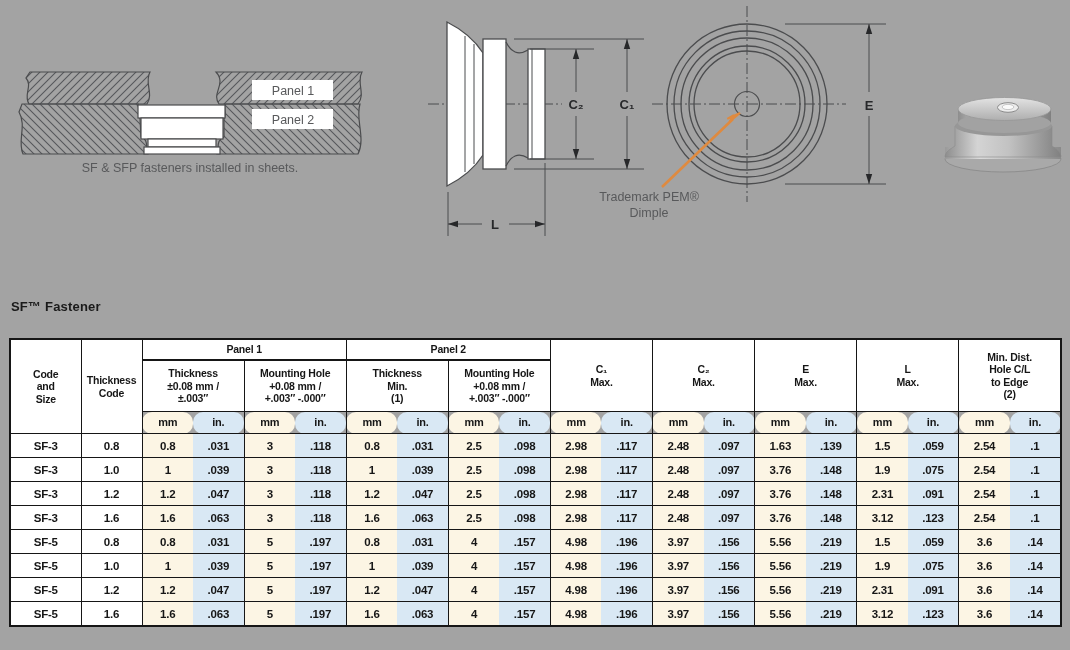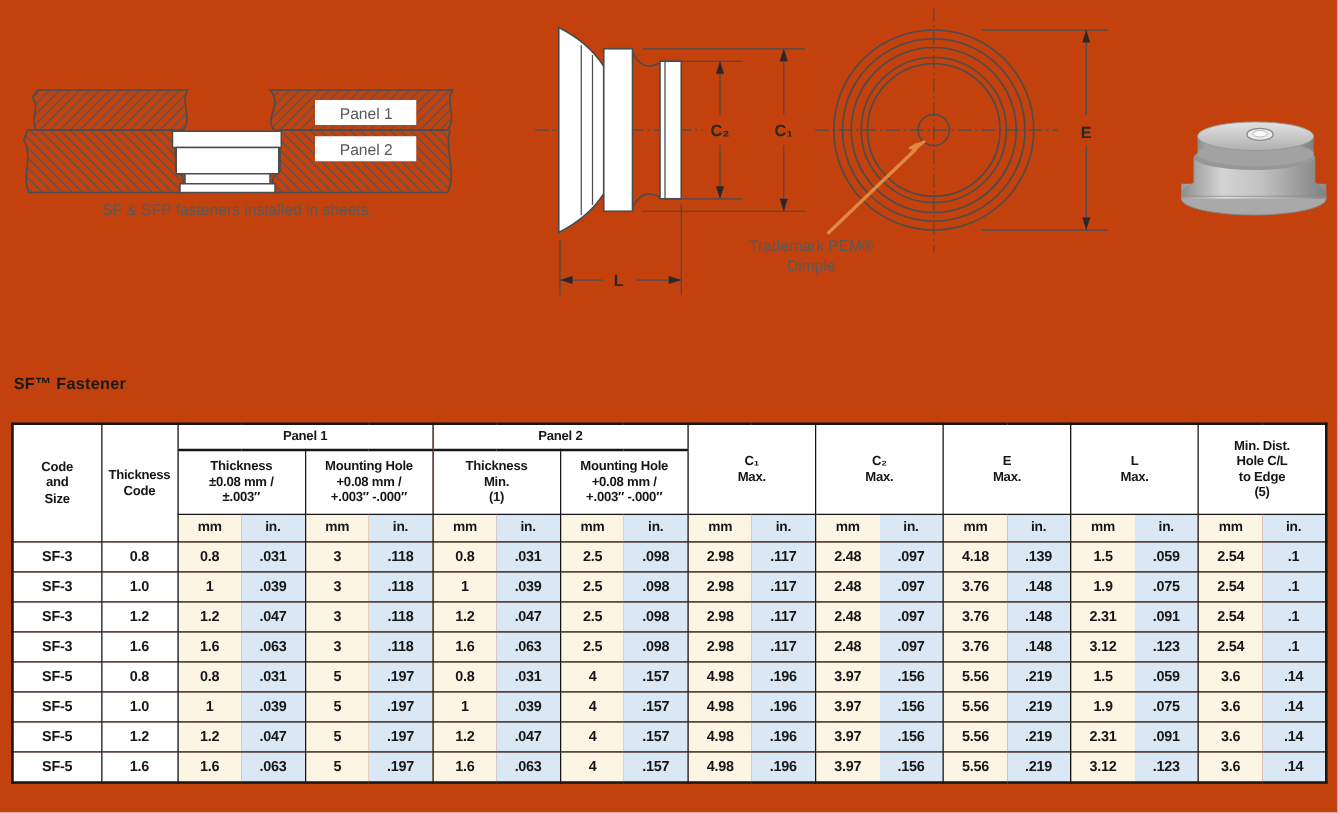--- a/index.html
+++ b/index.html
@@ -1,17 +1,17 @@
 <!DOCTYPE html>
 <html><head>
 <meta charset="utf-8">
 <style>
   html,body { margin:0; padding:0; background:#ffffff; }
   .page {
-    position:relative; width:1070px; height:650px; background:#c2410c; overflow:hidden;
+    position:relative; width:1070px; height:650px; background:#a3a3a3; overflow:hidden;
     font-family:"Liberation Sans","DejaVu Sans",sans-serif; color:#1a1a1a;
   }
   .diagrams { position:absolute; left:0; top:0; }
   .diagrams text { font-family:"Liberation Sans","DejaVu Sans",sans-serif; }
   .note  { font-size:12.5px; fill:#58595b; }
   .dlabel{ font-size:13px; font-weight:bold; fill:#27282a; }
 
   .section-title {
     position:absolute; left:11px; top:299px;
     font-size:13px; font-weight:bold; letter-spacing:0.2px;
@@ -25,21 +25,21 @@
   .spec th, .spec td {
     border:1px solid #161616; text-align:center; vertical-align:middle;
     padding:0 1px; color:#161616;
   }
   .spec thead th {
     font-size:10.5px; font-weight:bold; line-height:1.18;
     white-space:pre-line; letter-spacing:-0.2px; background:#ffffff;
   }
   .spec tr.group-row th { height:19px; }
   .spec tr.sub-row  th { height:50px; }
-  .spec tr.unit-row th { height:21px; font-size:11px; }
+  .spec tr.unit-row th { height:21px; font-size:11px;border-radius:10px; }
   .spec thead { border-bottom:1px solid #161616; }
   .spec th.panel { border-bottom:2px solid #161616; }
   .spec td { font-size:11.5px; font-weight:bold; height:23px; letter-spacing:-0.2px; background:#ffffff; }
   .spec .mm   { background:#fcf5e4; border-right:none; }
   .spec .inch { background:#d9e8f4; border-left:none; }
 </style>
 </head>
 <body>
 
 <div class="page">
@@ -211,21 +211,21 @@
 Max.</th>
         <th colspan="2" rowspan="2">C₂
 Max.</th>
         <th colspan="2" rowspan="2">E
 Max.</th>
         <th colspan="2" rowspan="2">L
 Max.</th>
         <th colspan="2" rowspan="2">Min. Dist.
 Hole C/L
 to Edge
-(5)</th>
+(2)</th>
       </tr>
       <tr class="sub-row">
         <th colspan="2">Thickness
 ±0.08 mm /
 ±.003″</th>
         <th colspan="2">Mounting Hole
 +0.08 mm /
 +.003″ -.000″</th>
         <th colspan="2">Thickness
 Min.
@@ -264,21 +264,21 @@
           <td class="mm">3</td>
           <td class="inch">.118</td>
           <td class="mm">0.8</td>
           <td class="inch">.031</td>
           <td class="mm">2.5</td>
           <td class="inch">.098</td>
           <td class="mm">2.98</td>
           <td class="inch">.117</td>
           <td class="mm">2.48</td>
           <td class="inch">.097</td>
-          <td class="mm">4.18</td>
+          <td class="mm">1.63</td>
           <td class="inch">.139</td>
           <td class="mm">1.5</td>
           <td class="inch">.059</td>
           <td class="mm">2.54</td>
           <td class="inch">.1</td>
         </tr>
         <tr>
           <td>SF-3</td>
           <td>1.0</td>
           <td class="mm">1</td>

